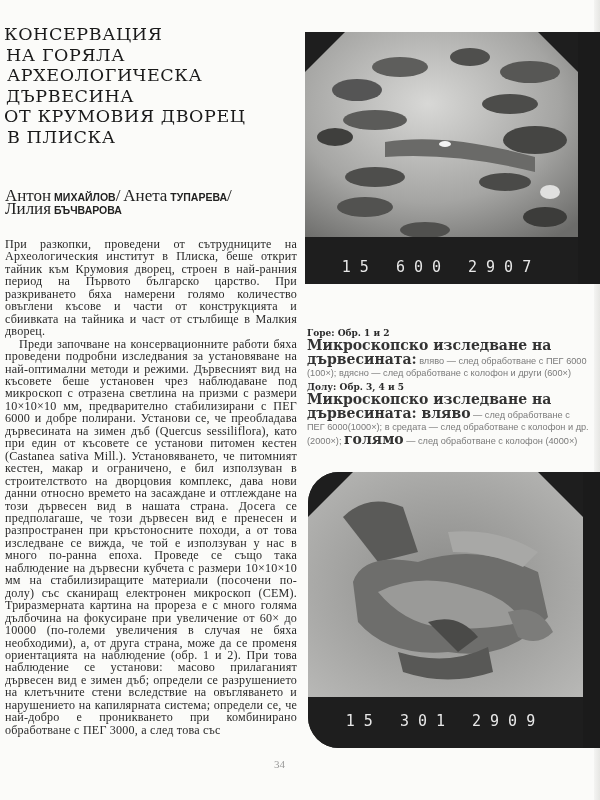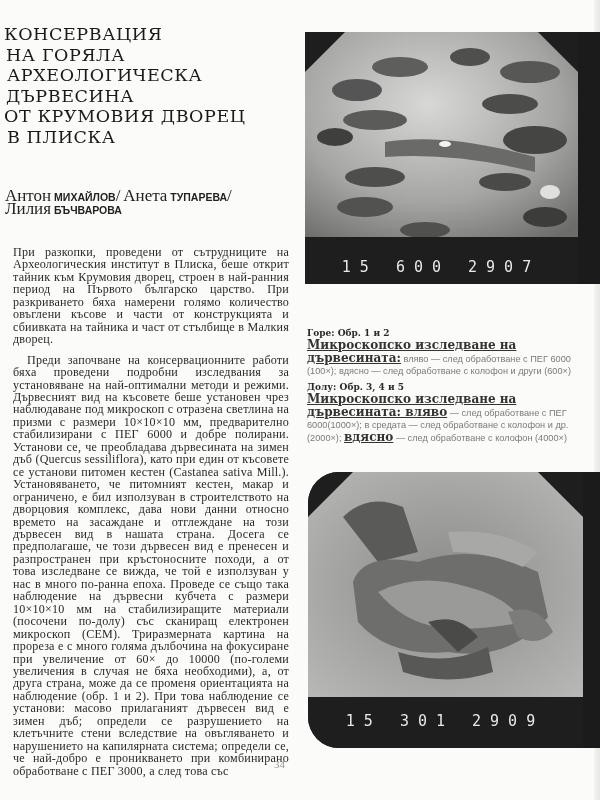--- a/index.html
+++ b/index.html
@@ -2,27 +2,27 @@
 <html><head>
 <meta charset="utf-8">
 <style>
   html, body { margin:0; padding:0; }
   body { width:600px; height:800px; background:#fbfbf9; position:relative; overflow:hidden; font-family:"Liberation Serif", serif; color:#1d1d1d; }
   .title { position:absolute; left:4px; top:24px; width:300px; font-family:"DejaVu Serif", serif; font-size:17.5px; line-height:20.6px; letter-spacing:0.6px; color:#1a1a1a; }
   .title div { white-space:nowrap; }
   .authors { position:absolute; left:5px; top:190px; width:290px; font-family:"Liberation Sans", sans-serif; font-size:10.5px; line-height:12px; font-weight:bold; color:#222; }
   .authors .fn { font-weight:normal; font-family:"Liberation Serif", serif; font-size:17px; }
   .body { position:absolute; left:5px; top:238px; width:292px; font-size:12.1px; line-height:12.45px; text-align:justify; color:#2a2a2a; letter-spacing:0.2px; }
-  .body p { margin:8px; text-indent:0; }
+  .body p { margin:0; text-indent:0; }
   .body p.ind { text-indent:14px; }
   .fig { position:absolute; background:#1b1b1b; overflow:hidden;padding-left:48px; }
   .fig .scope { position:absolute; left:0; top:0; right:0; bottom:0; }
   .cap { position:absolute; left:307px; width:282px; font-family:"Liberation Sans", sans-serif; font-size:9.2px; line-height:12px; color:#7a7a7a; }
   .cap .h { font-weight:bold; color:#2a2a2a; font-family:"DejaVu Serif", serif; font-size:9px; }
-  .cap .b { font-weight:bold; color:#333; font-family:"DejaVu Serif", serif; font-size:12px;text-decoration:underline; }
+  .cap .b { font-weight:bold; color:#333; font-family:"DejaVu Serif", serif; font-size:14px; }
   .pagenum { position:absolute; left:274px; top:758px; font-size:11px; color:#999; }
   .edge { position:absolute; right:0; top:0; width:6px; height:800px; background:linear-gradient(90deg, #f4f4f2, #e6e6e3); }
 </style>
 </head>
 <body>
 
 <div class="edge"></div>
 
 <div class="title">
   <div>КОНСЕРВАЦИЯ</div>
@@ -88,21 +88,21 @@
 </div>
 
 <div class="cap" style="top:327px;">
   <div class="h">Горе: Обр. 1 и 2</div>
   <div><span class="b">Микроскопско изследване на дървесината:</span><span> вляво — след обработване с ПЕГ 6000 (100×); вдясно — след обработване с колофон и други (600×)</span></div>
 </div>
 
 <div class="cap" style="top:381px;">
   <div class="h">Долу: Обр. 3, 4 и 5</div>
   <div>
-    <span class="b">Микроскопско изследване на дървесината:</span><span class="b"> вляво</span><span> — след обработване с ПЕГ 6000(1000×); в средата — след обработване с колофон и др. (2000×); </span><span class="b">вдясно</span><span> — след обработване с колофон (4000×)</span>
+    <span class="b">Микроскопско изследване на дървесината:</span><span class="b"> вляво</span><span> — след обработване с ПЕГ 6000(1000×); в средата — след обработване с колофон и др. (2000×); </span><span class="b">голямо</span><span> — след обработване с колофон (4000×)</span>
   </div>
 </div>
 
 <div class="fig" style="left:308px; top:472px; width:275px; height:276px;border-radius:31px;">
   <svg class="scope" width="275" height="276" viewBox="0 0 275 276">
     <defs>
       <clipPath id="c2">
           <path d="M45,0 L230,0 L275,45 L275,225 L0,225 L0,45 Z"></path>
         </clipPath>
       <radialGradient id="g2" cx="0.5" cy="0.5" r="0.7">

